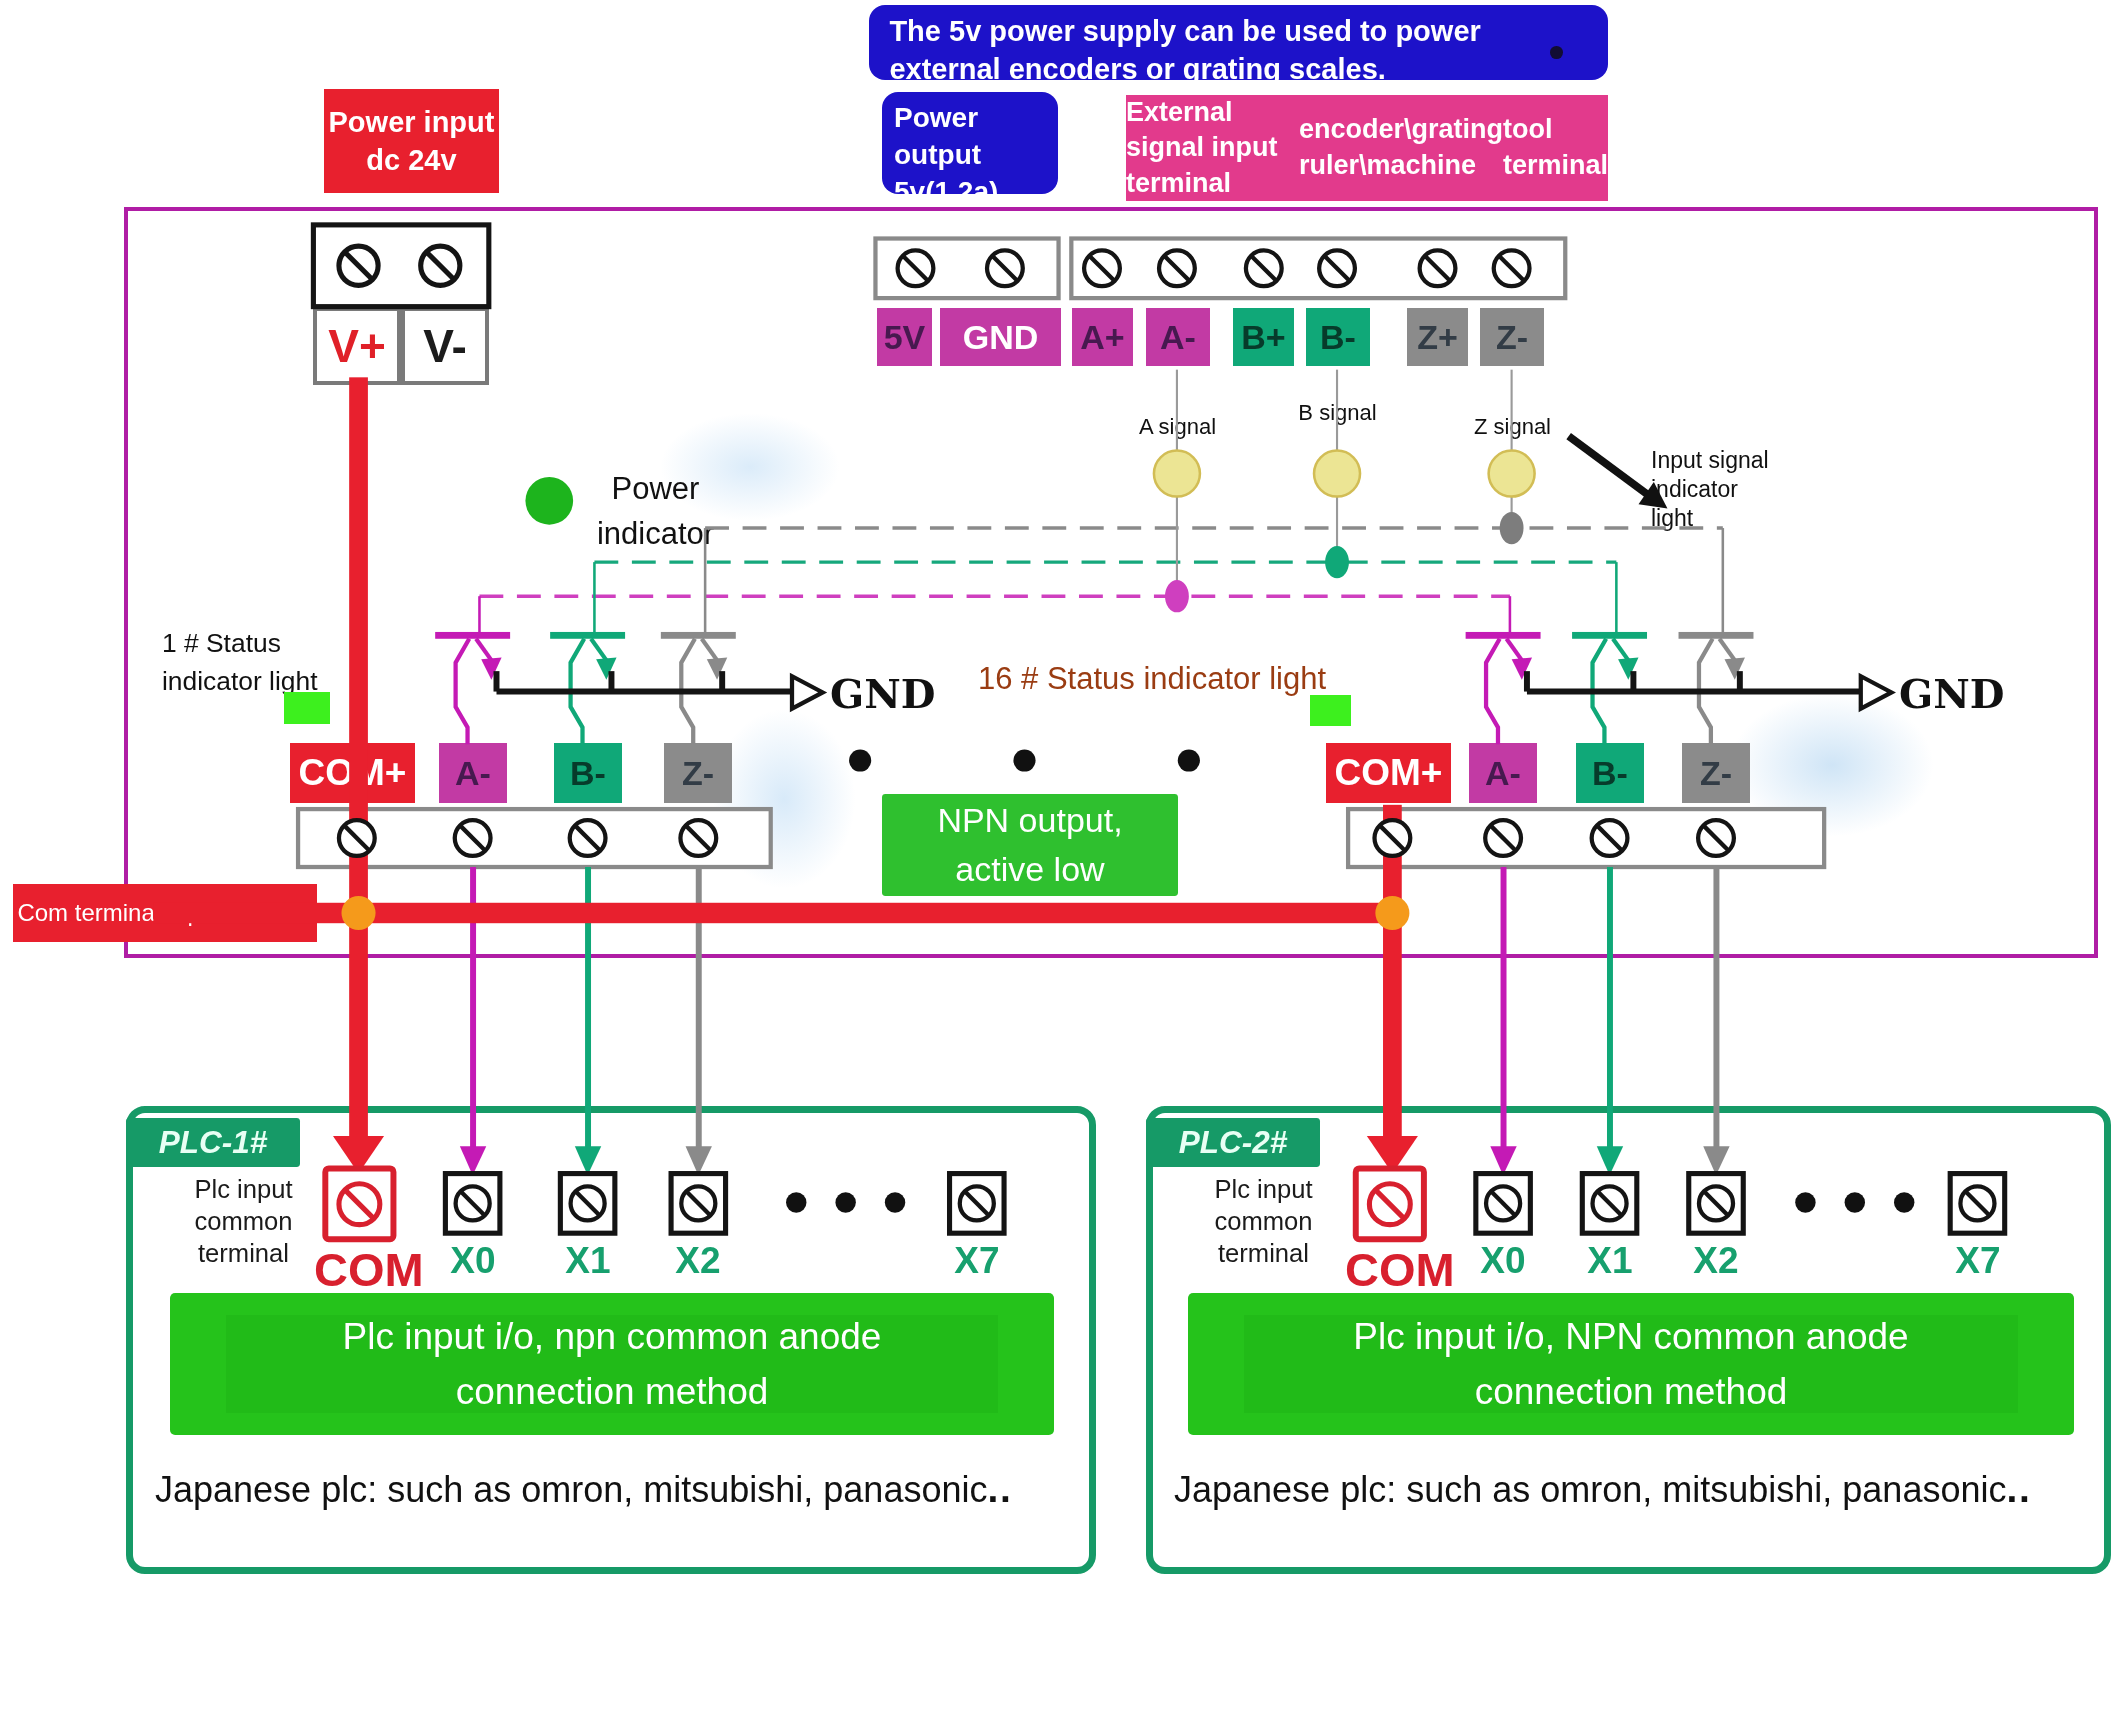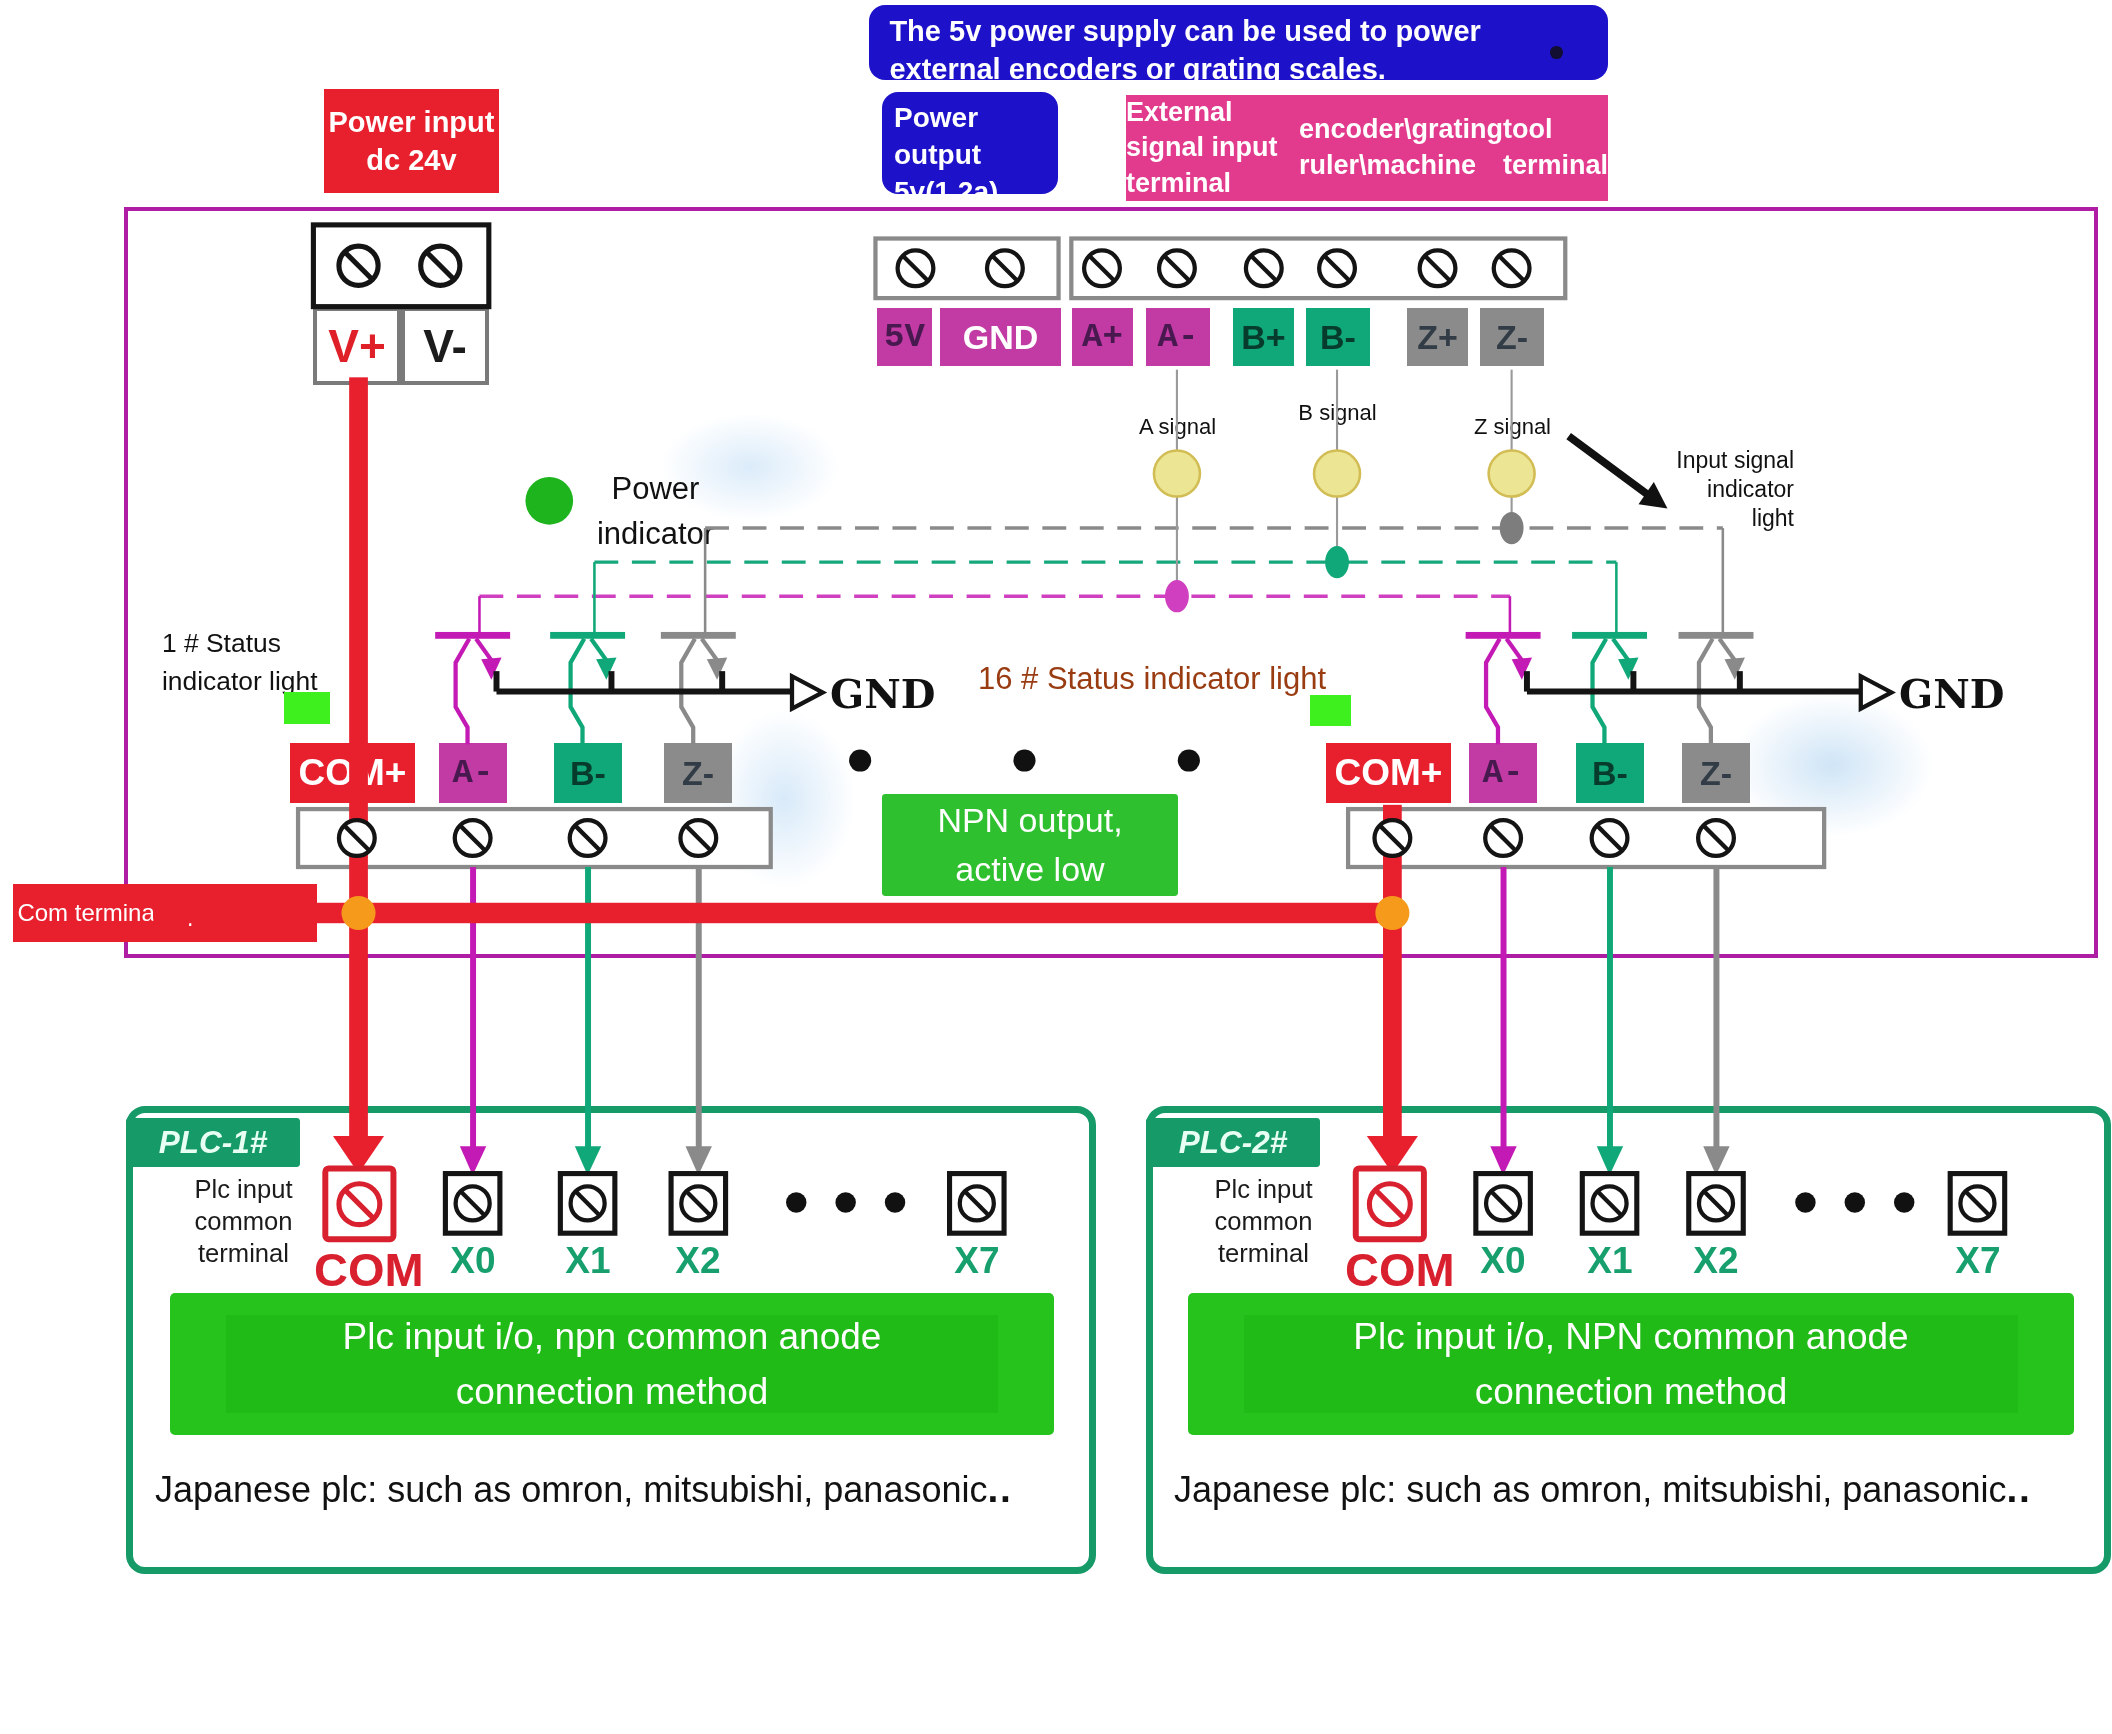--- a/index.html
+++ b/index.html
@@ -7,21 +7,21 @@
          font-family:"Liberation Sans",sans-serif;background:#fff;}
   .abs{position:absolute;}
   
   .note{position:absolute;color:#fff;font-weight:600;line-height:1.32;}
   .note.blue{background:#1d12c9;border-radius:16px;}
   .note.red{background:#e8202e;}
   .note.pink{background:#e23a8c;}
   
   .chip{position:absolute;display:flex;align-items:center;justify-content:center;
         font-weight:700;font-size:34px;height:58px;}
-  .chip.m{background:#c23aa4;color:#47194f;font-family:Liberation Mono, monospace;}
+  .chip.m{background:#c23aa4;color:#47194f;}
   .chip.mw{background:#c23aa4;color:#fff;}
   .chip.g{background:#10a878;color:#073b2b;}
   .chip.gr{background:#8b8b8b;color:#323c46;}
   .chip.r{background:#e8202e;color:#fff;}
   .vcell{position:absolute;top:307px;width:88px;height:78px;border:4.3px solid #7a7a7a;
          box-sizing:border-box;display:flex;align-items:center;justify-content:center;
          font-weight:700;font-size:46px;background:transparent;}
   
   #main-box{position:absolute;left:124px;top:207px;width:1974px;height:751px;
      border:4.3px solid #b01da5;box-sizing:border-box;
@@ -336,21 +336,21 @@
       <span>Z+</span>
     </div>
   <div class="chip gr" style="left:1480px;top:308px;width:64px;">
       <span>Z-</span>
     </div>
 
   <div class="sig" style="left:1088px;top:414px;"><span>A signal</span></div>
   <div class="sig" style="left:1248px;top:400px;"><span>B signal</span></div>
   <div class="sig" style="left:1423px;top:414px;"><span>Z signal</span></div>
 
-  <div class="abs" style="left:1651px;top:446px;width:143px;font-size:23px;line-height:1.25;text-align:right;color:#111;">
+  <div class="abs" style="left:1651px;top:446px;width:143px;font-size:23px;line-height:1.25;text-align:left;color:#111;">
     <div>Input signal</div>
     <div>indicator</div>
     <div>light</div>
   </div>
 
   <div class="abs" style="left:566px;top:467px;width:179px;font-size:31px;line-height:1.45;text-align:center;color:#111;">
     <div>Power</div>
     <div>indicator</div>
   </div>
 

